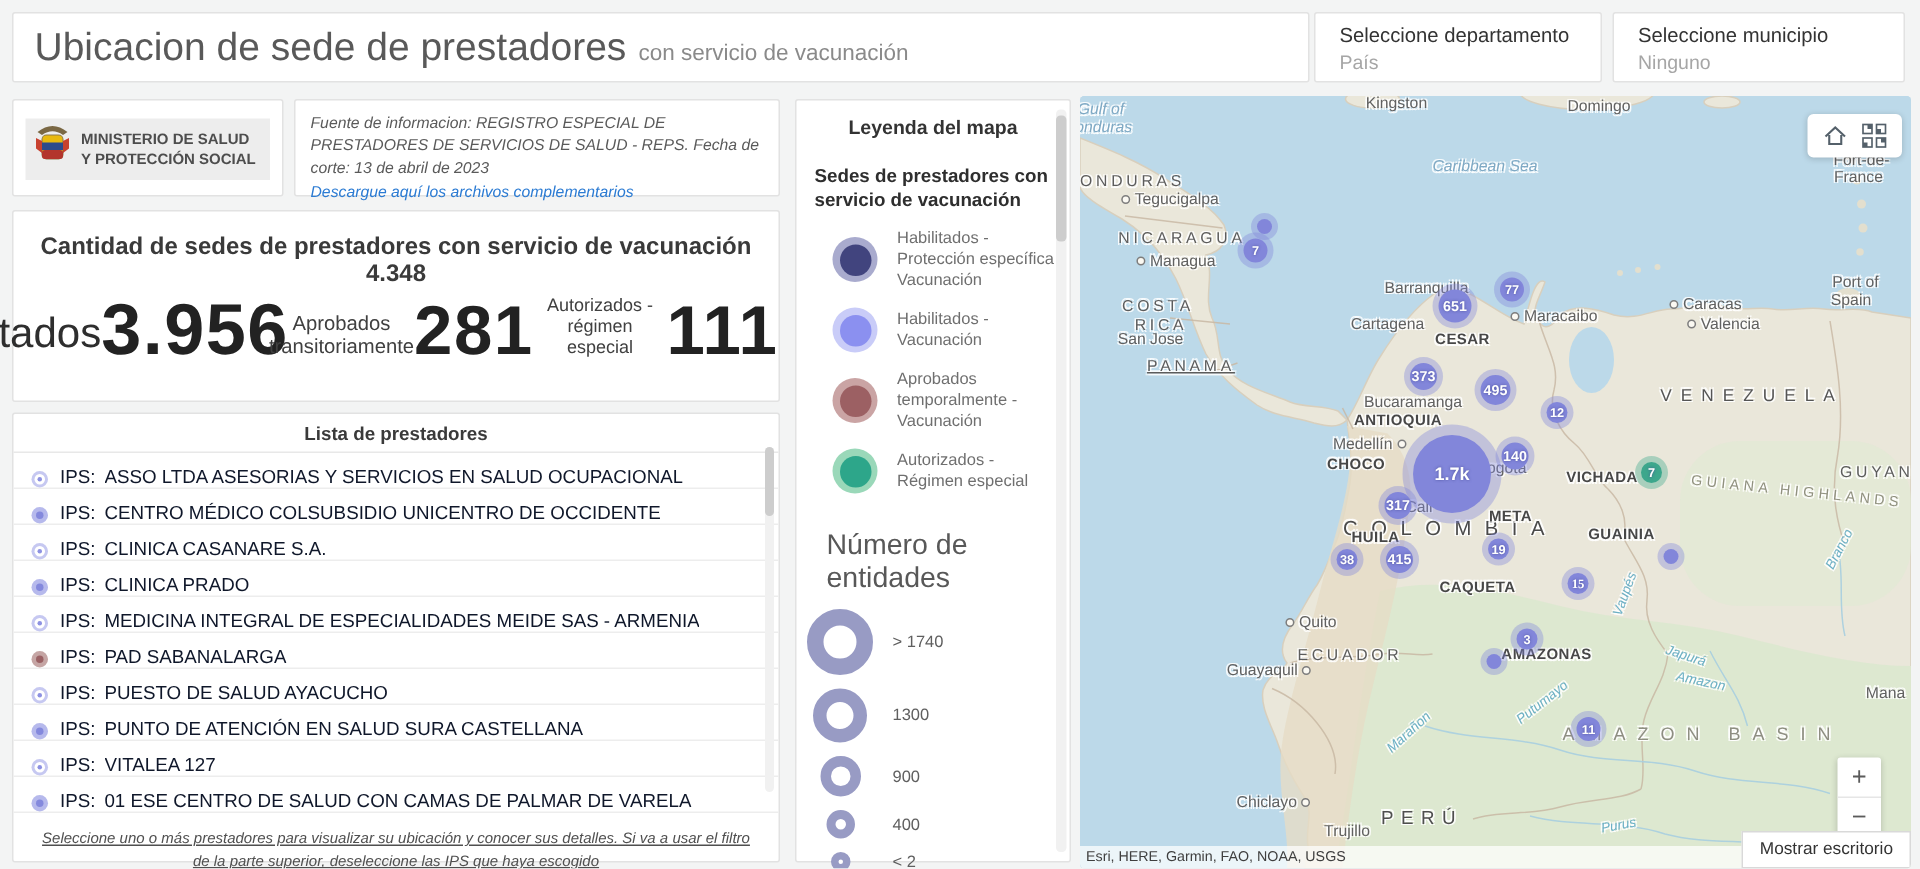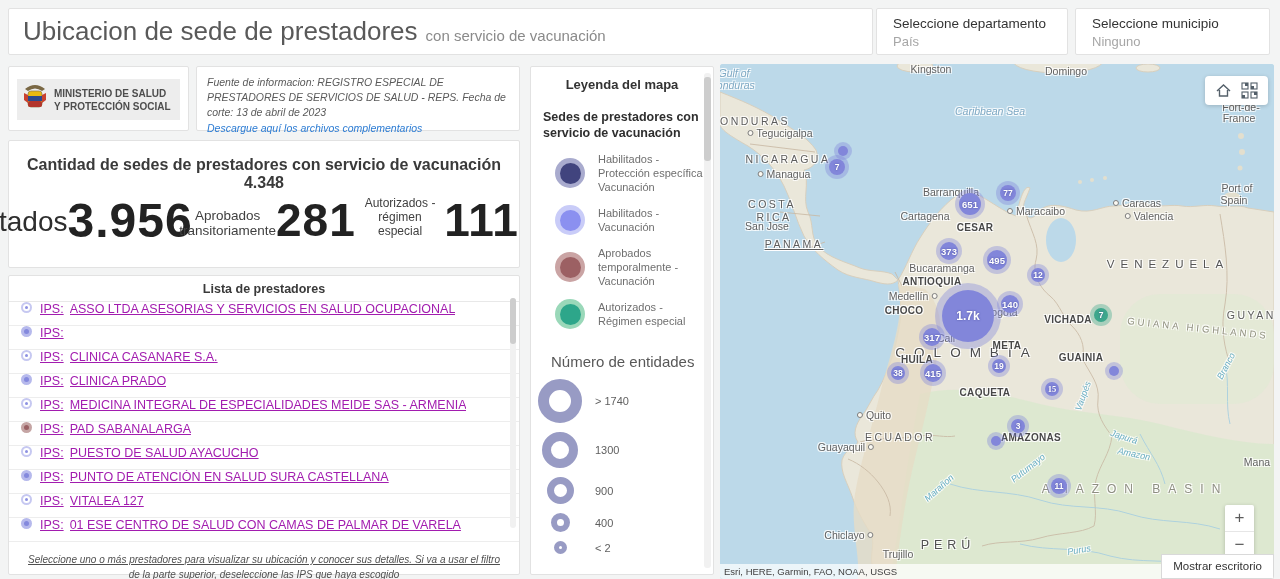--- a/index.html
+++ b/index.html
@@ -35,21 +35,21 @@
   .metric .lblbox { height:42px; display:flex; align-items:flex-end; justify-content:center; }
   .mc1 .lbl { font-size:28px; color:#2e2e2e; }
   .mc2 .lbl { font-size:13.5px; color:#404040; }
   .mc3 .lbl { font-size:12px; color:#404040; }
   .metric .val { font-size:46px; font-weight:bold; color:#222; line-height:1.05; letter-spacing:1px; }
   .mc1 .val { font-size:48px; }
 
   
   .providers-card { left:8px; top:275px; width:512px; height:300px; }
   .prov-header { font-size:12.5px; font-weight:bold; color:#3a3a3a; text-align:center; padding:6px 0 5px; border-bottom:1px solid #e8e8e8; }
-  .prov-row { height:23px; display:flex; align-items:flex-start; padding:0 14px 0 12px; border-bottom:1px solid #ededed; font-size:12.5px; color:#a21caf; cursor:pointer;text-decoration:underline; }
+  .prov-row { height:23px; display:flex; align-items:flex-end; padding:0 14px 0 12px; border-bottom:1px solid #ededed; font-size:12.5px; color:#0f172a; cursor:pointer; }
   .prov-ico { position:relative; width:11px; height:11px; border-radius:50%; flex:none; margin-right:8px; }
   .m-ring { background:#c6c8f1; }
   .m-ring::after { content:""; position:absolute; inset:2px; border-radius:50%; background:#fff; }
   .m-ring::before { content:""; position:absolute; inset:4px; border-radius:50%; background:#8d91e2; z-index:1; }
   .m-fill { background:#b6b9ec; }
   .m-fill::before { content:""; position:absolute; inset:3px; border-radius:50%; background:#8489dd; z-index:1; }
   .m-brown { background:#c5a5a4; }
   .m-brown::before { content:""; position:absolute; inset:3px; border-radius:50%; background:#9a6164; z-index:1; }
   .prov-prefix { margin-right:6px; flex:none; }
   .prov-name { white-space:nowrap; overflow:hidden; }
@@ -58,21 +58,21 @@
   .vthumb { position:absolute; width:6px; background:#cdcdcd; border-radius:3px; cursor:pointer; }
 
   
   .legend-card { left:530px; top:66px; width:184px; height:509px; }
   .legend-title { font-size:13px; font-weight:bold; color:#333; text-align:center; padding-top:10px; }
   .legend-subtitle { font-size:12.5px; font-weight:bold; color:#2e2e2e; margin:17px 12px 0; line-height:16px; }
   .leg-item { display:flex; margin:11px 8px 0 24px; gap:13px; align-items:center; }
   .leg-dot { width:30px; height:30px; border-radius:50%; display:flex; align-items:center; justify-content:center; flex:none; }
   .leg-dot i { width:21px; height:21px; border-radius:50%; display:block; }
   .leg-label { font-size:11px; color:#6f6f6f; line-height:14px; }
-  .sizes-title { font-size:15px; color:#585858; margin:24px 0 2px 20px; }
+  .sizes-title { font-size:19px; color:#585858; margin:24px 0 2px 20px; }
   .size-row { display:flex; align-items:center; }
   .size-ringbox { width:58px; display:flex; justify-content:center; flex:none; }
   .size-ring { border-radius:50%; background:#fff; box-sizing:border-box; border-color:#989bc4; border-style:solid; }
   .size-lbl { font-size:11px; color:#5f5f5f; margin-left:6px; }
 
   
   .map { position:absolute; left:720px; top:64px; width:554px; height:515px; overflow:hidden; background:#bcd9e9; border-radius:3px; cursor:grab; }
   .map svg.geo { position:absolute; left:0; top:0; }
   .mlabel { position:absolute; white-space:nowrap; z-index:1;
     text-shadow:-1px -1px 0 rgba(255,255,255,.85), 1px -1px 0 rgba(255,255,255,.85), -1px 1px 0 rgba(255,255,255,.85), 1px 1px 0 rgba(255,255,255,.85); }
@@ -174,20 +174,21 @@
     <div class="prov-header">Lista de prestadores</div>
     <div>
         <div class="prov-row">
           <span class="prov-ico m-ring"></span>
           <span class="prov-prefix">IPS:</span>
           <span class="prov-name">ASSO LTDA ASESORIAS Y SERVICIOS EN SALUD OCUPACIONAL</span>
         </div>
         <div class="prov-row">
           <span class="prov-ico m-fill"></span>
           <span class="prov-prefix">IPS:</span>
+          <span class="prov-name">CENTRO MÉDICO COLSUBSIDIO UNICENTRO DE OCCIDENTE</span>
         </div>
         <div class="prov-row">
           <span class="prov-ico m-ring"></span>
           <span class="prov-prefix">IPS:</span>
           <span class="prov-name">CLINICA CASANARE S.A.</span>
         </div>
         <div class="prov-row">
           <span class="prov-ico m-fill"></span>
           <span class="prov-prefix">IPS:</span>
           <span class="prov-name">CLINICA PRADO</span>

